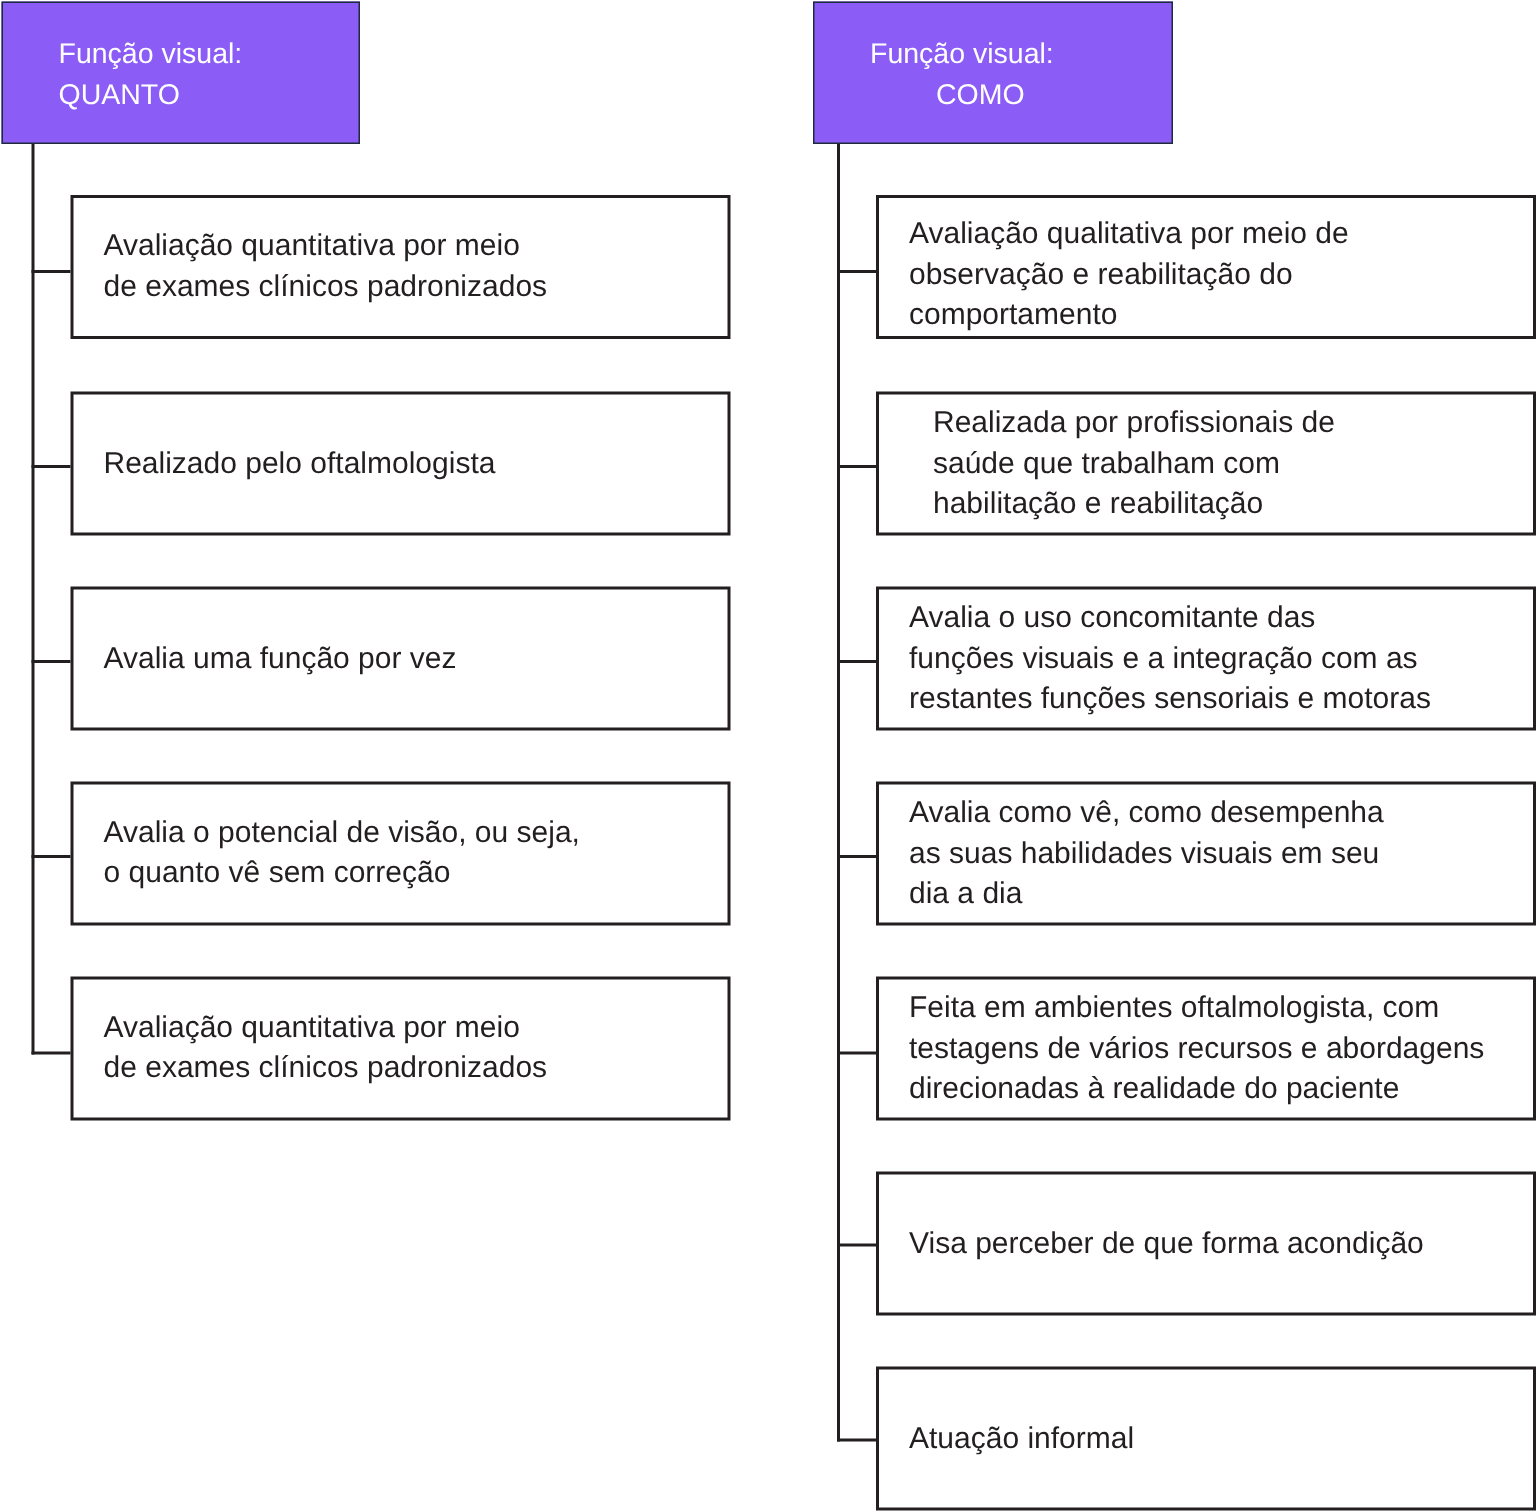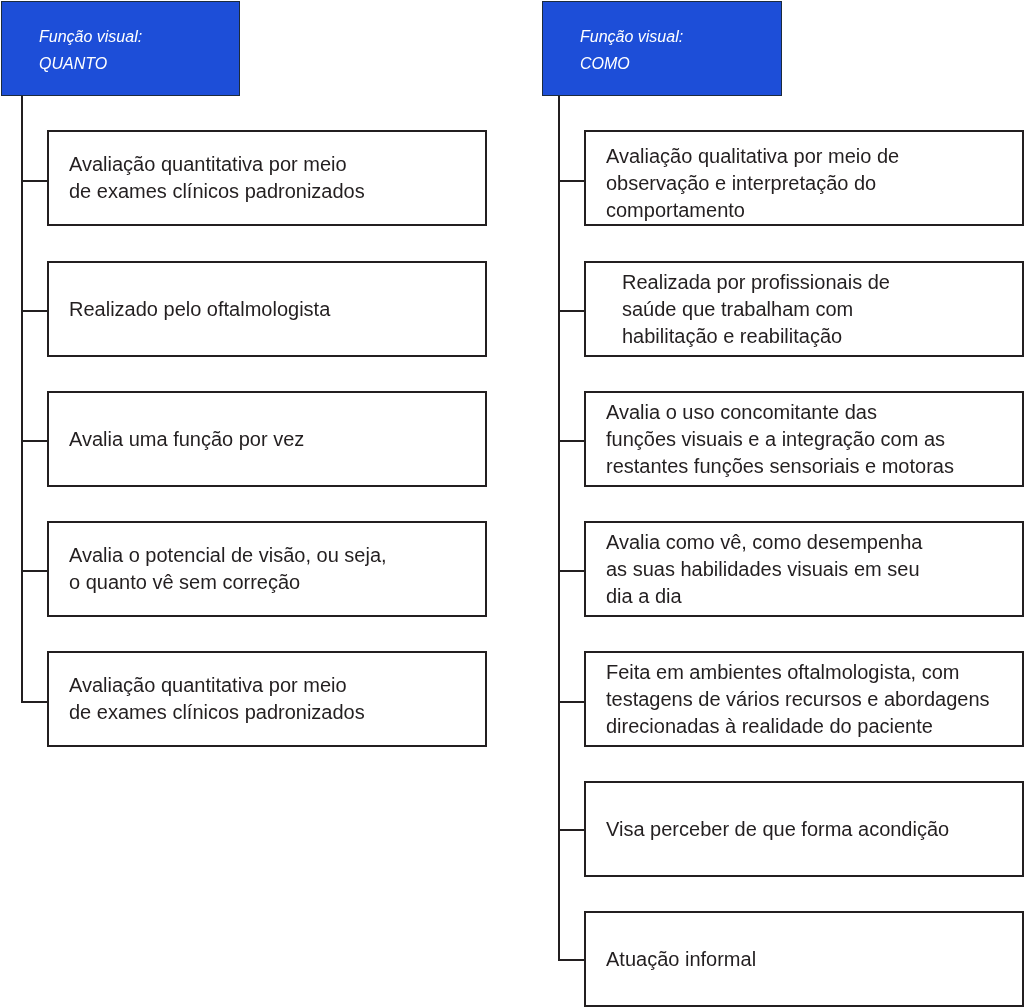--- a/index.html
+++ b/index.html
@@ -1,20 +1,20 @@
 <!DOCTYPE html>
 <html><head>
   <meta charset="utf-8">
   <style>
     * { box-sizing: border-box; margin: 0; padding: 0; }
     html, body { width: 1024px; height: 1008px; background: #ffffff; overflow: hidden; }
     body { position: relative; font-family: "Liberation Sans", "DejaVu Sans", sans-serif; color: #231f20; }
     .header {
-      position: absolute; background: #1d4ed8; border: 1.5px solid #1c2b3d;
-      color: #ffffff; font-size: 16px; line-height: 27px; padding: 21px 0 0 37px; font-style: italic;
+      position: absolute; background: #8b5cf6; border: 1.5px solid #1c2b3d;
+      color: #ffffff; font-size: 19px; line-height: 27px; padding: 21px 0 0 37px;
     }
     .vline { position: absolute; width: 2px; background: #231f20; }
     .hline { position: absolute; height: 2px; background: #231f20; }
     .box {
       position: absolute; border: 2px solid #231f20; background: #fff;
       font-size: 20px; line-height: 27px; padding-left: 20px;
       display: flex; align-items: center;
     }
     .box span { display: block; }
   </style>
@@ -60,29 +60,29 @@
 <div class="hline" style="left:21px; top:701px; width:27px;"></div>
 <div class="box" style="left:47px; top:651px; width:440px; height:96px;">
   <div>
       <span>Avaliação quantitativa por meio</span>
       <span>de exames clínicos padronizados</span>
     </div>
 </div>
 
 <div class="header" style="left:542px; top:1px; width:240px; height:95px;">
   <span style="display:block;">Função visual:</span>
-  <span style="display:block;">COMO</span>
+  <span style="display:block;margin-left:44px;">COMO</span>
 </div>
 <div class="vline" style="left:558px; top:96px; height:865px;"></div>
 
 <div class="hline" style="left:558px; top:180px; width:27px;"></div>
 <div class="box" style="left:584px; top:130px; width:440px; height:96px;align-items:flex-end;">
   <div>
       <span>Avaliação qualitativa por meio de</span>
-      <span>observação e interpretação do</span>
+      <span>observação e reabilitação do</span>
       <span>comportamento</span>
     </div>
 </div>
 
 <div class="hline" style="left:558px; top:310px; width:27px;"></div>
 <div class="box" style="left:584px; top:261px; width:440px; height:96px;padding-left:36px;">
   <div>
       <span>Realizada por profissionais de</span>
       <span>saúde que trabalham com</span>
       <span>habilitação e reabilitação</span>

